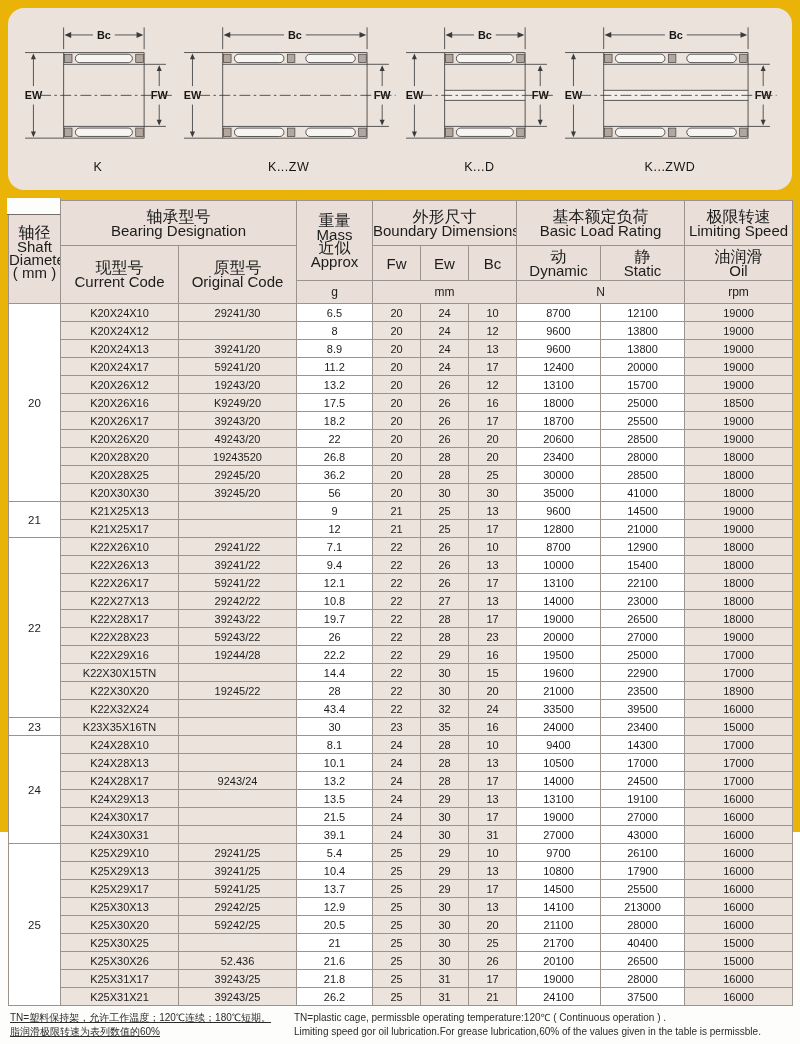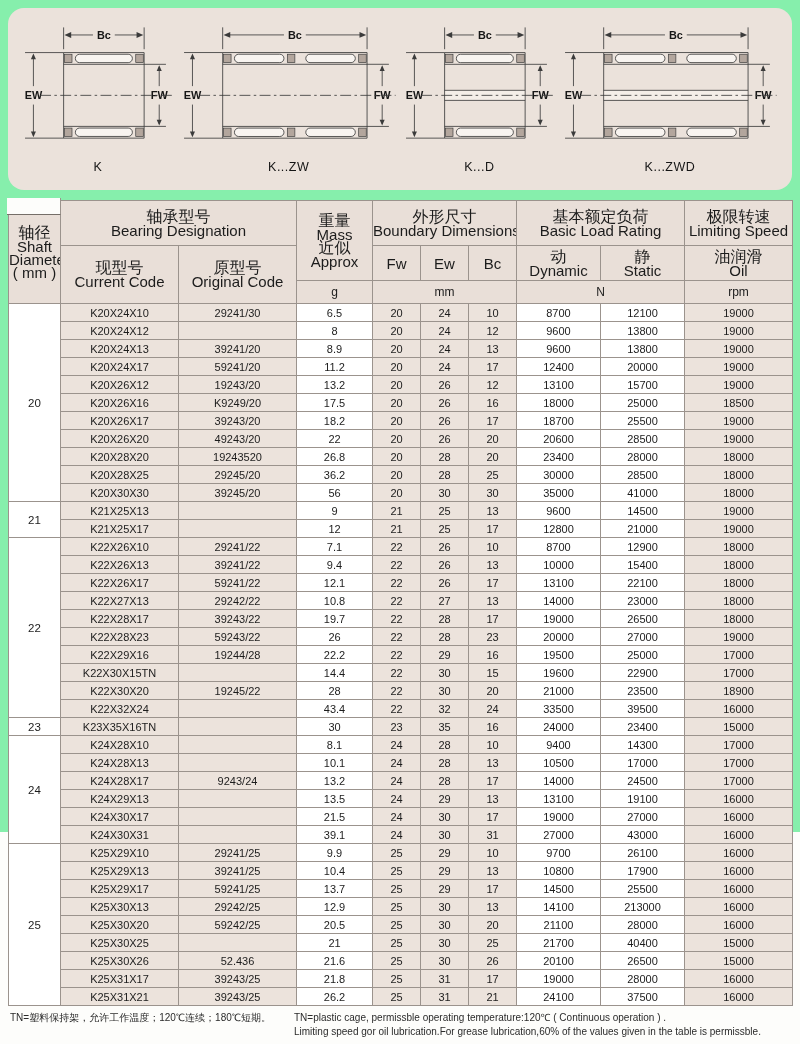--- a/index.html
+++ b/index.html
@@ -2,21 +2,21 @@
 <html><head>
 <meta charset="utf-8">
 <style>
   html,body{margin:0;padding:0;}
   body{
     width:800px;height:1044px;overflow:hidden;
     background:#fdfdfb;
     font-family:"Liberation Sans", sans-serif;
     -webkit-font-smoothing:antialiased;
   }
-  .page{position:relative;width:800px;height:832px;background:#86efac;}
+  .page{position:relative;width:800px;height:832px;background:#eab308;}
 
   
   .diagram-panel{
     position:absolute;left:8px;top:8px;width:784px;height:182px;
     background:#ebe2db;border-radius:16px;
     display:flex;align-items:center;justify-content:space-between;
     padding:6px 12px;box-sizing:border-box;
   }
   .diag{display:flex;flex-direction:column;align-items:center;}
   .diag svg{display:block;}
@@ -51,21 +51,21 @@
     position:absolute;left:7px;top:198px;width:54px;height:17px;
     background:#fdfdfb;border-bottom:1.5px solid #756e68;border-right:1px solid #9b938d;
     box-sizing:border-box;
   }
 
   
   .footnotes{
     position:absolute;left:10px;top:1011px;width:782px;
     display:flex;font-size:10px;color:#2b2b2b;line-height:14px;
   }
-  .fn-cn{width:278px;flex:none;}
+  .fn-cn{width:278px;flex:none;text-decoration:underline;}
   .fn-en{flex:1;padding-left:6px;}
 </style>
 </head>
 <body>
 
 <div class="page">
 
   <div class="diagram-panel">
       <div class="diag">
         <svg viewBox="0 0 186 162" style="height: 136px; width: 156px;">
@@ -654,21 +654,21 @@
           <td class="c-dim">30</td>
           <td class="c-dim">31</td>
           <td class="c-load">27000</td>
           <td class="c-load">43000</td>
           <td class="c-oil">16000</td>
         </tr>
         <tr>
           <td class="shaft-cell" rowspan="9">25</td>
           <td class="c-cur">K25X29X10</td>
           <td class="c-org">29241/25</td>
-          <td class="c-mass">9.9</td>
+          <td class="c-mass">5.4</td>
           <td class="c-dim">25</td>
           <td class="c-dim">29</td>
           <td class="c-dim">10</td>
           <td class="c-load">9700</td>
           <td class="c-load">26100</td>
           <td class="c-oil">16000</td>
         </tr>
         <tr>
           <td class="c-cur">K25X29X13</td>
           <td class="c-org">39241/25</td>
@@ -757,20 +757,21 @@
           <td class="c-load">37500</td>
           <td class="c-oil">16000</td>
         </tr>
       </tbody>
   </table>
   <div class="corner-notch"></div>
 
   <div class="footnotes">
     <div class="fn-cn">
       <div>TN=塑料保持架，允许工作温度；120℃连续；180℃短期。</div>
+      <div>脂润滑极限转速为表列数值的60%</div>
     </div>
     <div class="fn-en">
       <div>TN=plastic cage, permissble operating temperature:120℃ ( Continuous operation ) .</div>
       <div>Limiting speed gor oil lubrication.For grease lubrication,60% of the values given in the table is permissble.</div>
     </div>
   </div>
 
 </div>
 
 </body></html>

